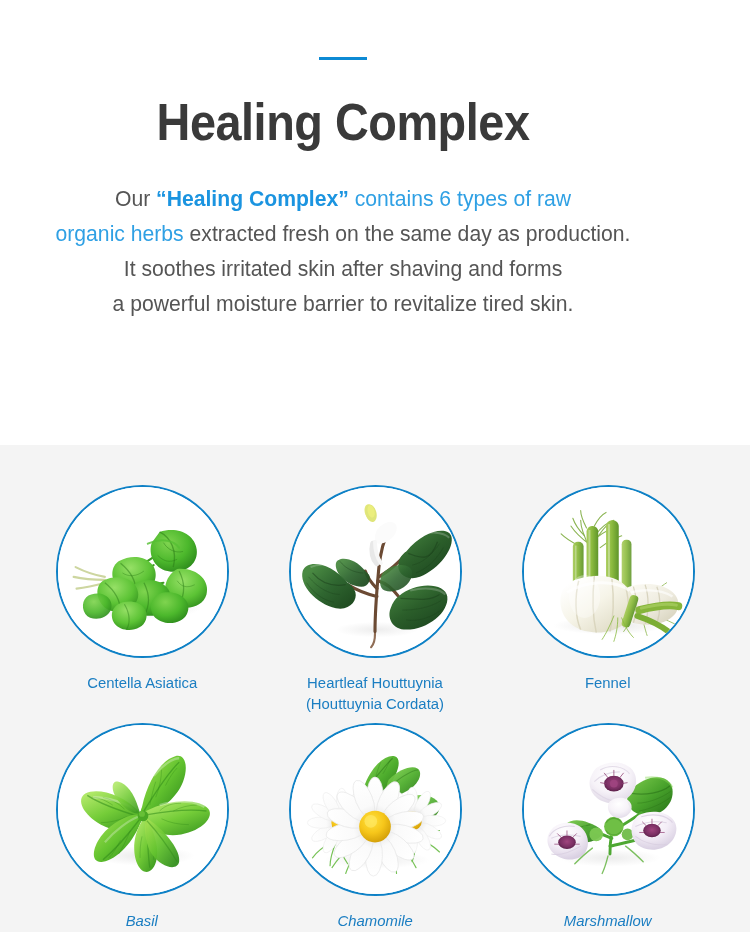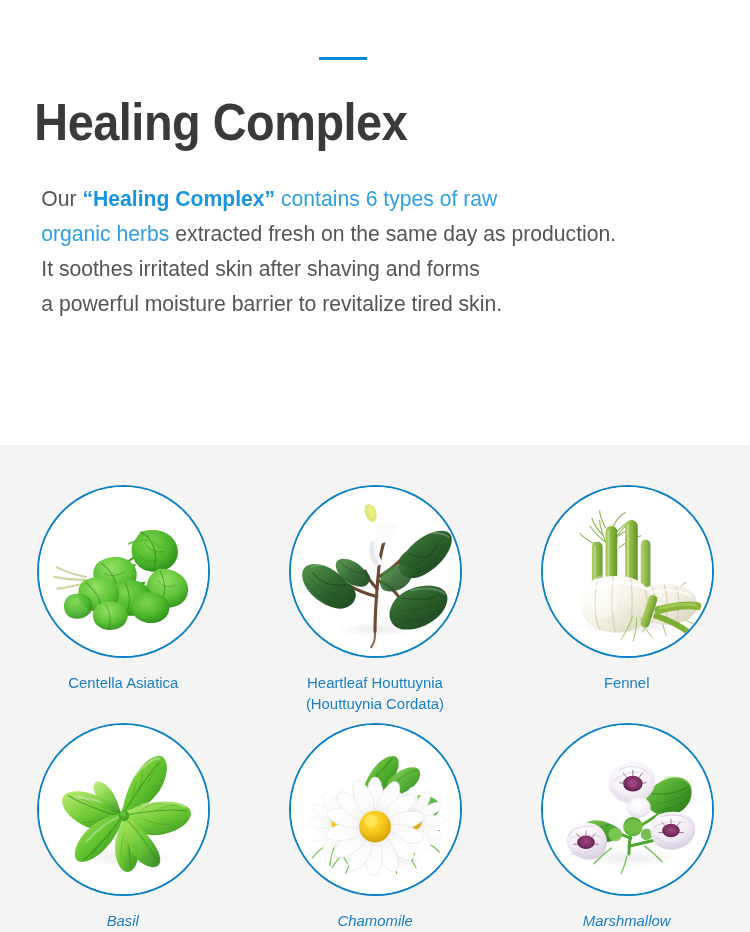--- a/index.html
+++ b/index.html
@@ -21,20 +21,21 @@
     height: 932px;
     background: #ffffff;
   }
 
   
   .hero {
     position: relative;
     width: 686px;
     height: 388px;
     background: #ffffff;
+    text-align: center;
   }
 
   .divider-bar {
     width: 48px;
     height: 3px;
     background: #0d8ad4;
     margin: 57px auto 0 auto;
     border-radius: 0;
   }
 
@@ -77,21 +78,21 @@
     width: 750px;
     height: 544px;
     background: #f4f4f4;
     padding-top: 40px;
   }
 
   .herb-row {
     display: flex;
     justify-content: center;
     align-items: flex-start;
-    gap: 45px;
+    gap: 26px;
   }
 
   .herb-row.row-2 { margin-top: 9px; font-style: italic; }
 
   .herb-card {
     width: 207px;
     display: flex;
     flex-direction: column;
     align-items: center;
   }

